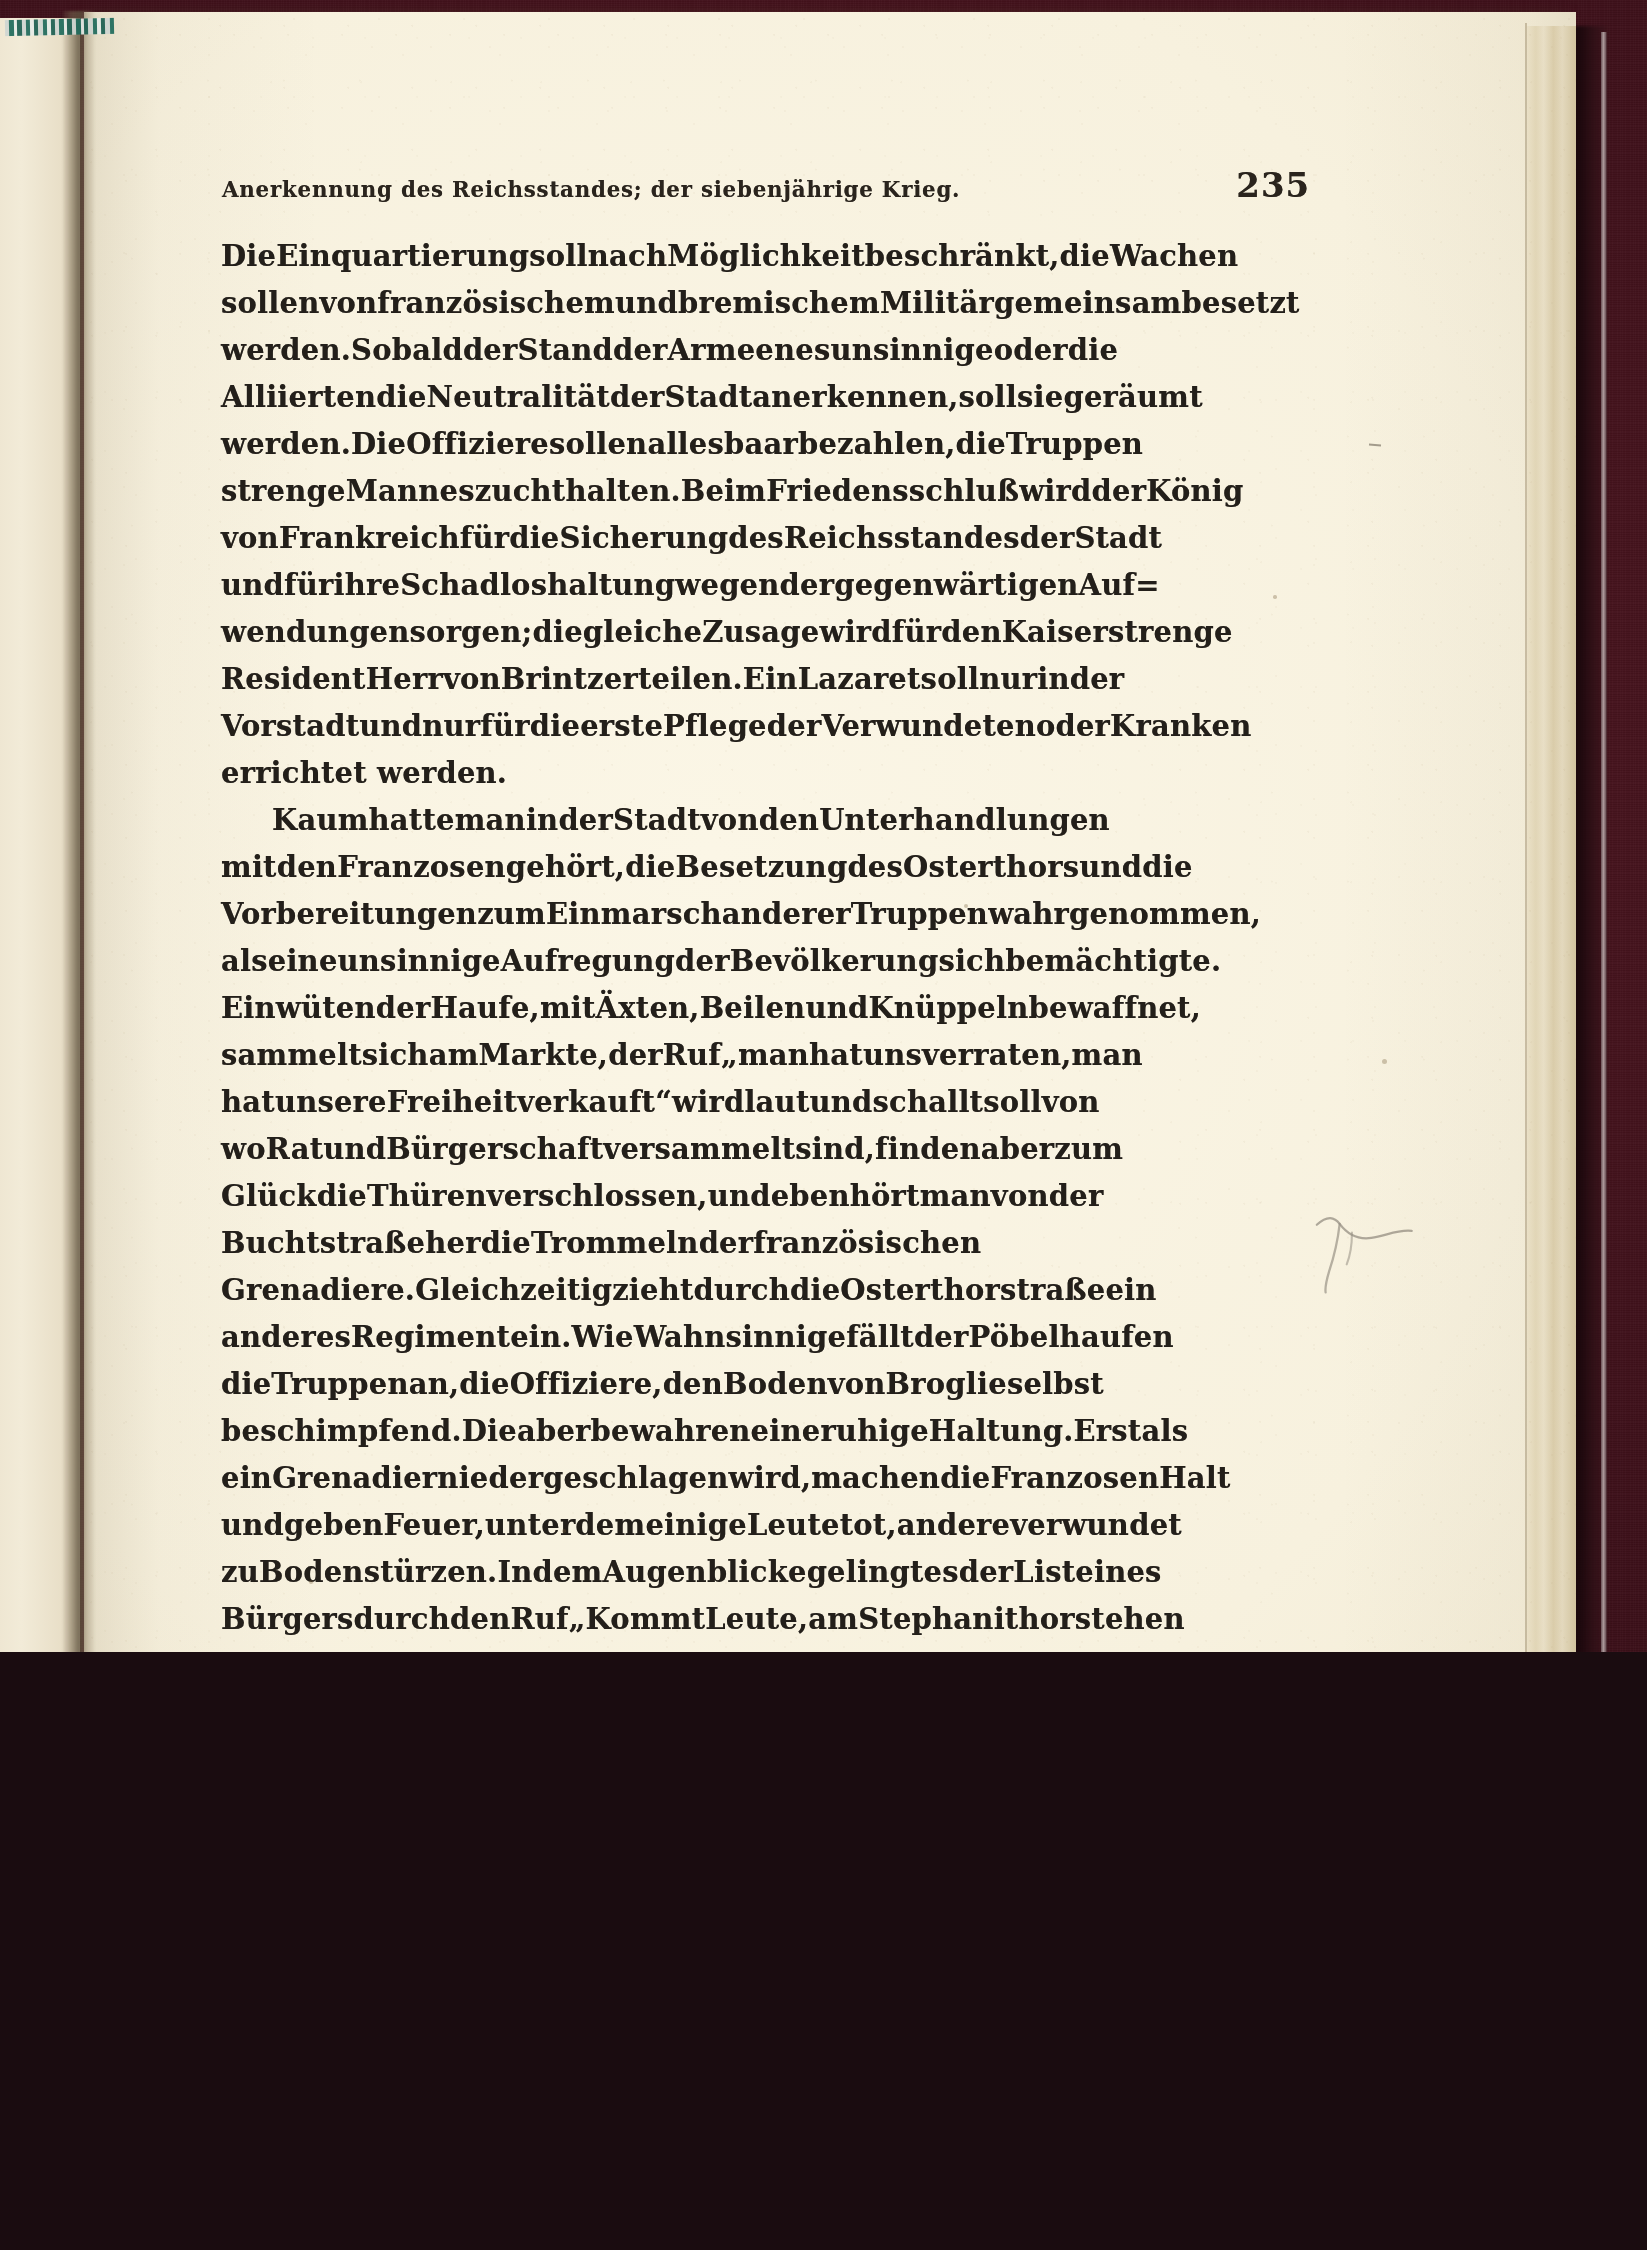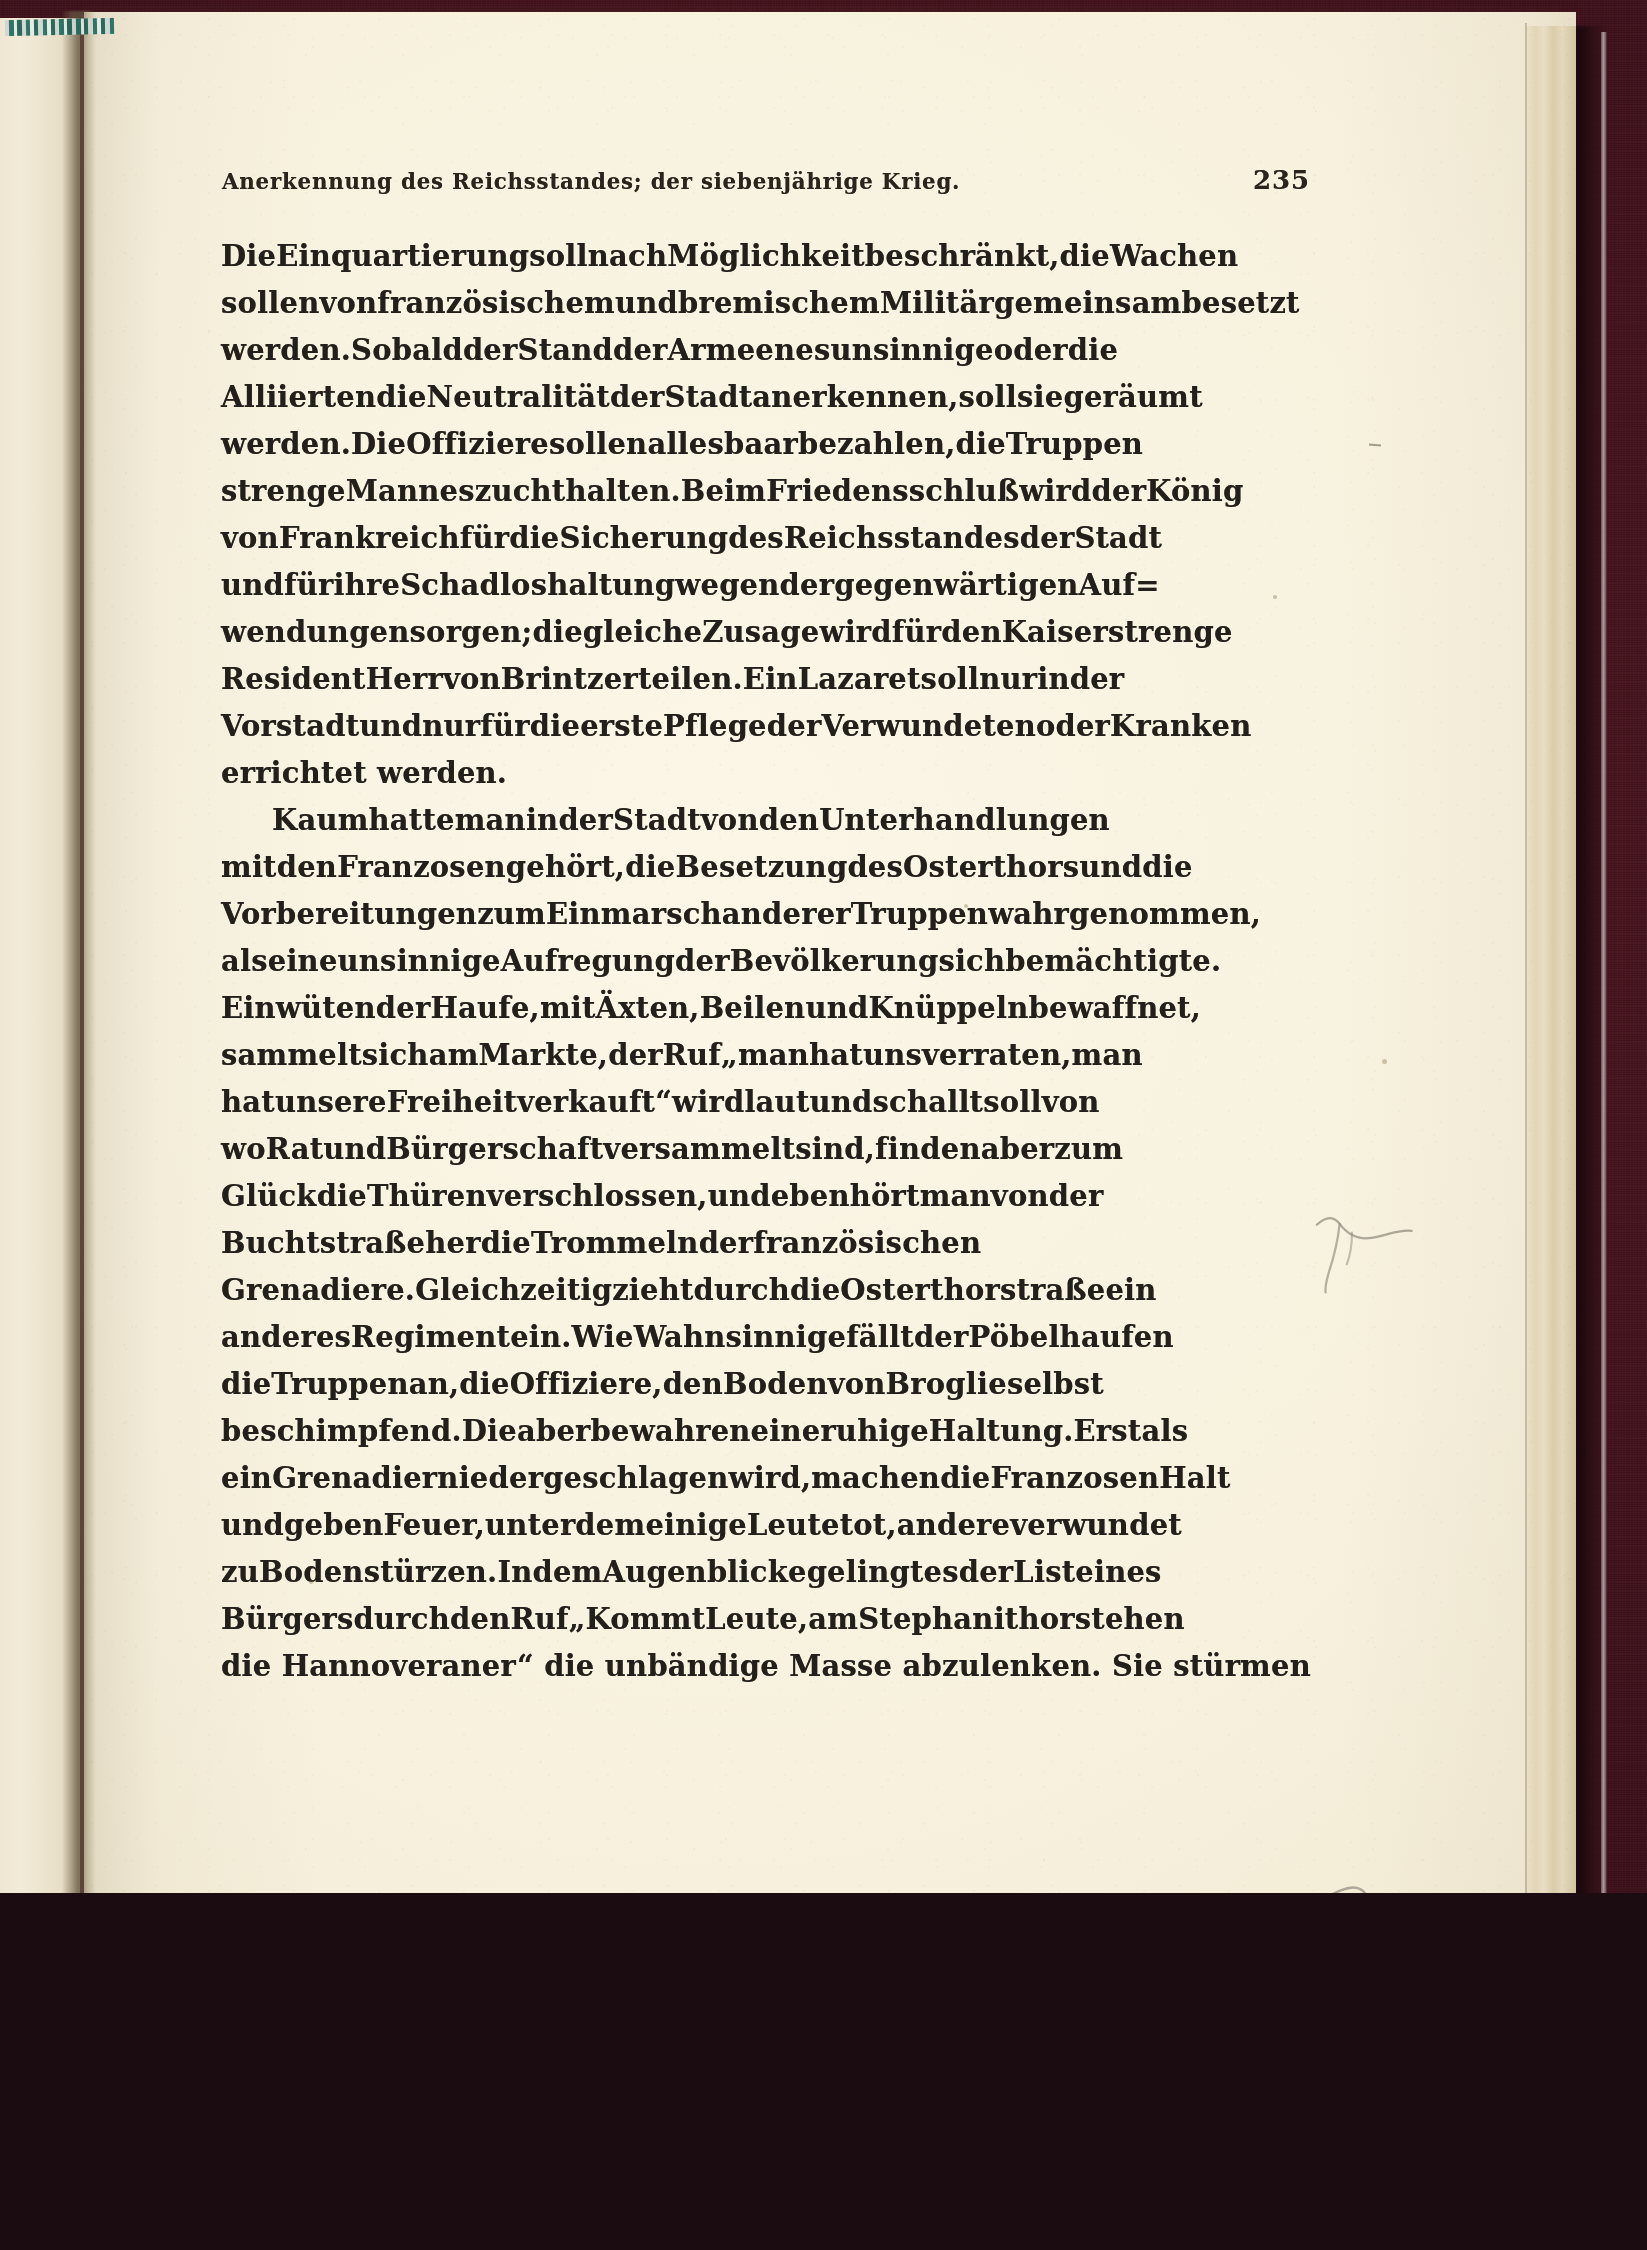--- a/index.html
+++ b/index.html
@@ -12,21 +12,21 @@
     width: 1648px;
     height: 2251px;
     overflow: hidden;
     font-family: "DejaVu Serif", serif;
   }
 
   
   .scan {
     position: relative;
     width: 1648px;
-    height: 1893px;
+    height: 1652px;
     overflow: hidden;
     background:
       radial-gradient(ellipse 140% 120% at 50% 45%, #5a1a24 0%, #41121c 45%, #2a0a12 100%),
       #3a1019;
   }
 
   
   .cover-texture {
     position: absolute;
     inset: 0;
@@ -200,21 +200,21 @@
     font-weight: 700;
     font-size: 22px;
     letter-spacing: 0.8px;
     white-space: nowrap;
     transform: scaleX(0.97);
     transform-origin: left center;
   }
   .running-head .rh-page {
     font-family: "DejaVu Serif", serif;
     font-weight: 700;
-    font-size: 26px;
+    font-size: 34px;
     letter-spacing: 0.9px;
   }
 
   .body-text {
     position: absolute;
     top: 239px;
     left: 221px;
     width: 1090px;
   }
   .line {

